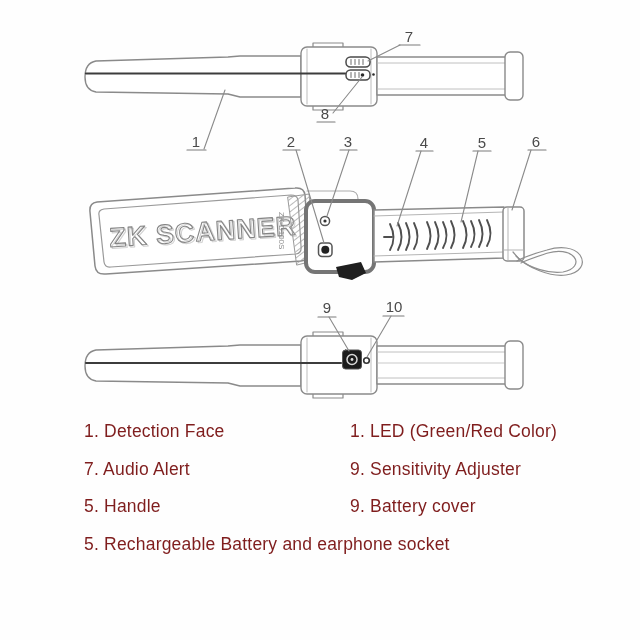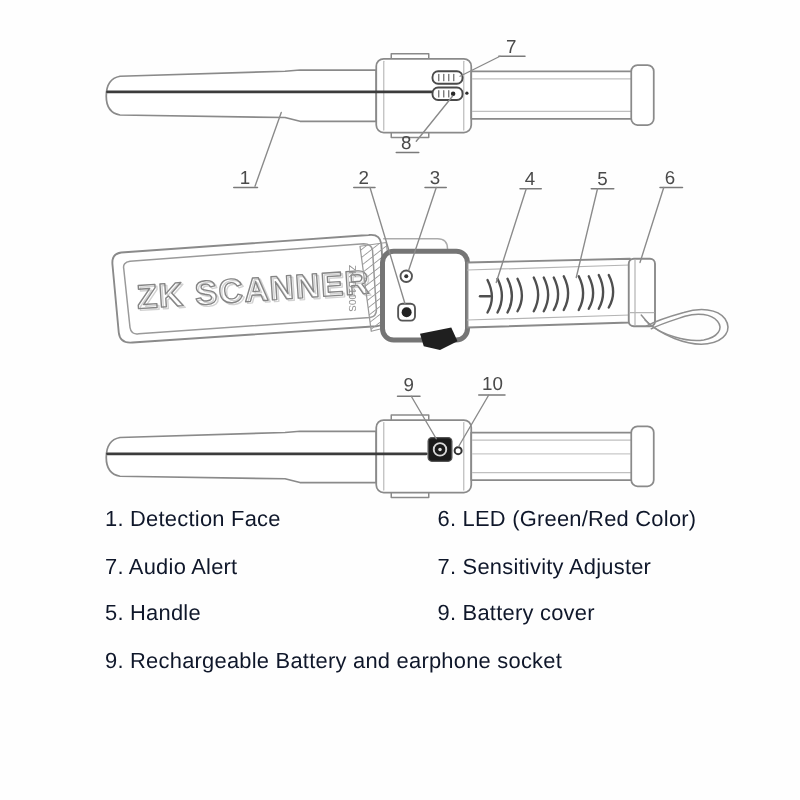--- a/index.html
+++ b/index.html
@@ -8,22 +8,23 @@
     font-family:"Liberation Sans", sans-serif;
   }
   svg text{font-family:"Liberation Sans", sans-serif;}
   .callout-num{font-size:15px;fill:#4a4a4a;}
   .legend{
     position:absolute;left:84px;top:406px;width:520px;
     display:grid;grid-template-columns:266px auto;grid-auto-rows:37.5px;
     align-items:start;
   }
   .legend-item{
-    color:#0f172a;font-size:17.5px;line-height:1.05;letter-spacing:0.2px;
+    color:#7f1d1d;font-size:17.5px;line-height:1.05;letter-spacing:0.2px;
     white-space:nowrap;
+    margin-top:16px;
   }
   .legend-item.span2{grid-column:1 / span 2;}
 </style>
 </head>
 <body>
 
 <div class="stage">
 
   <svg width="640" height="420" viewBox="0 0 640 420">
     <defs>
@@ -201,21 +202,21 @@
         <text class="callout-num" x="394" y="312" text-anchor="middle">10</text>
         <line x1="383" y1="316" x2="404" y2="316" stroke="#7a7a7a" stroke-width="1.2"></line>
         <line x1="391" y1="316" x2="367" y2="357" stroke="#8a8a8a" stroke-width="1.1"></line>
       </g>
     </g>
   </svg>
 
   
   <div class="legend">
     <div class="legend-item">1. Detection Face</div>
-    <div class="legend-item">6. LED (Green/Red Color)</div>
+    <div class="legend-item">1. LED (Green/Red Color)</div>
     <div class="legend-item">7. Audio Alert</div>
-    <div class="legend-item">7. Sensitivity Adjuster</div>
+    <div class="legend-item">9. Sensitivity Adjuster</div>
     <div class="legend-item">5. Handle</div>
     <div class="legend-item">9. Battery cover</div>
-    <div class="legend-item span2">9. Rechargeable Battery and earphone socket</div>
+    <div class="legend-item span2">5. Rechargeable Battery and earphone socket</div>
   </div>
 
 </div>
 
 </body></html>

